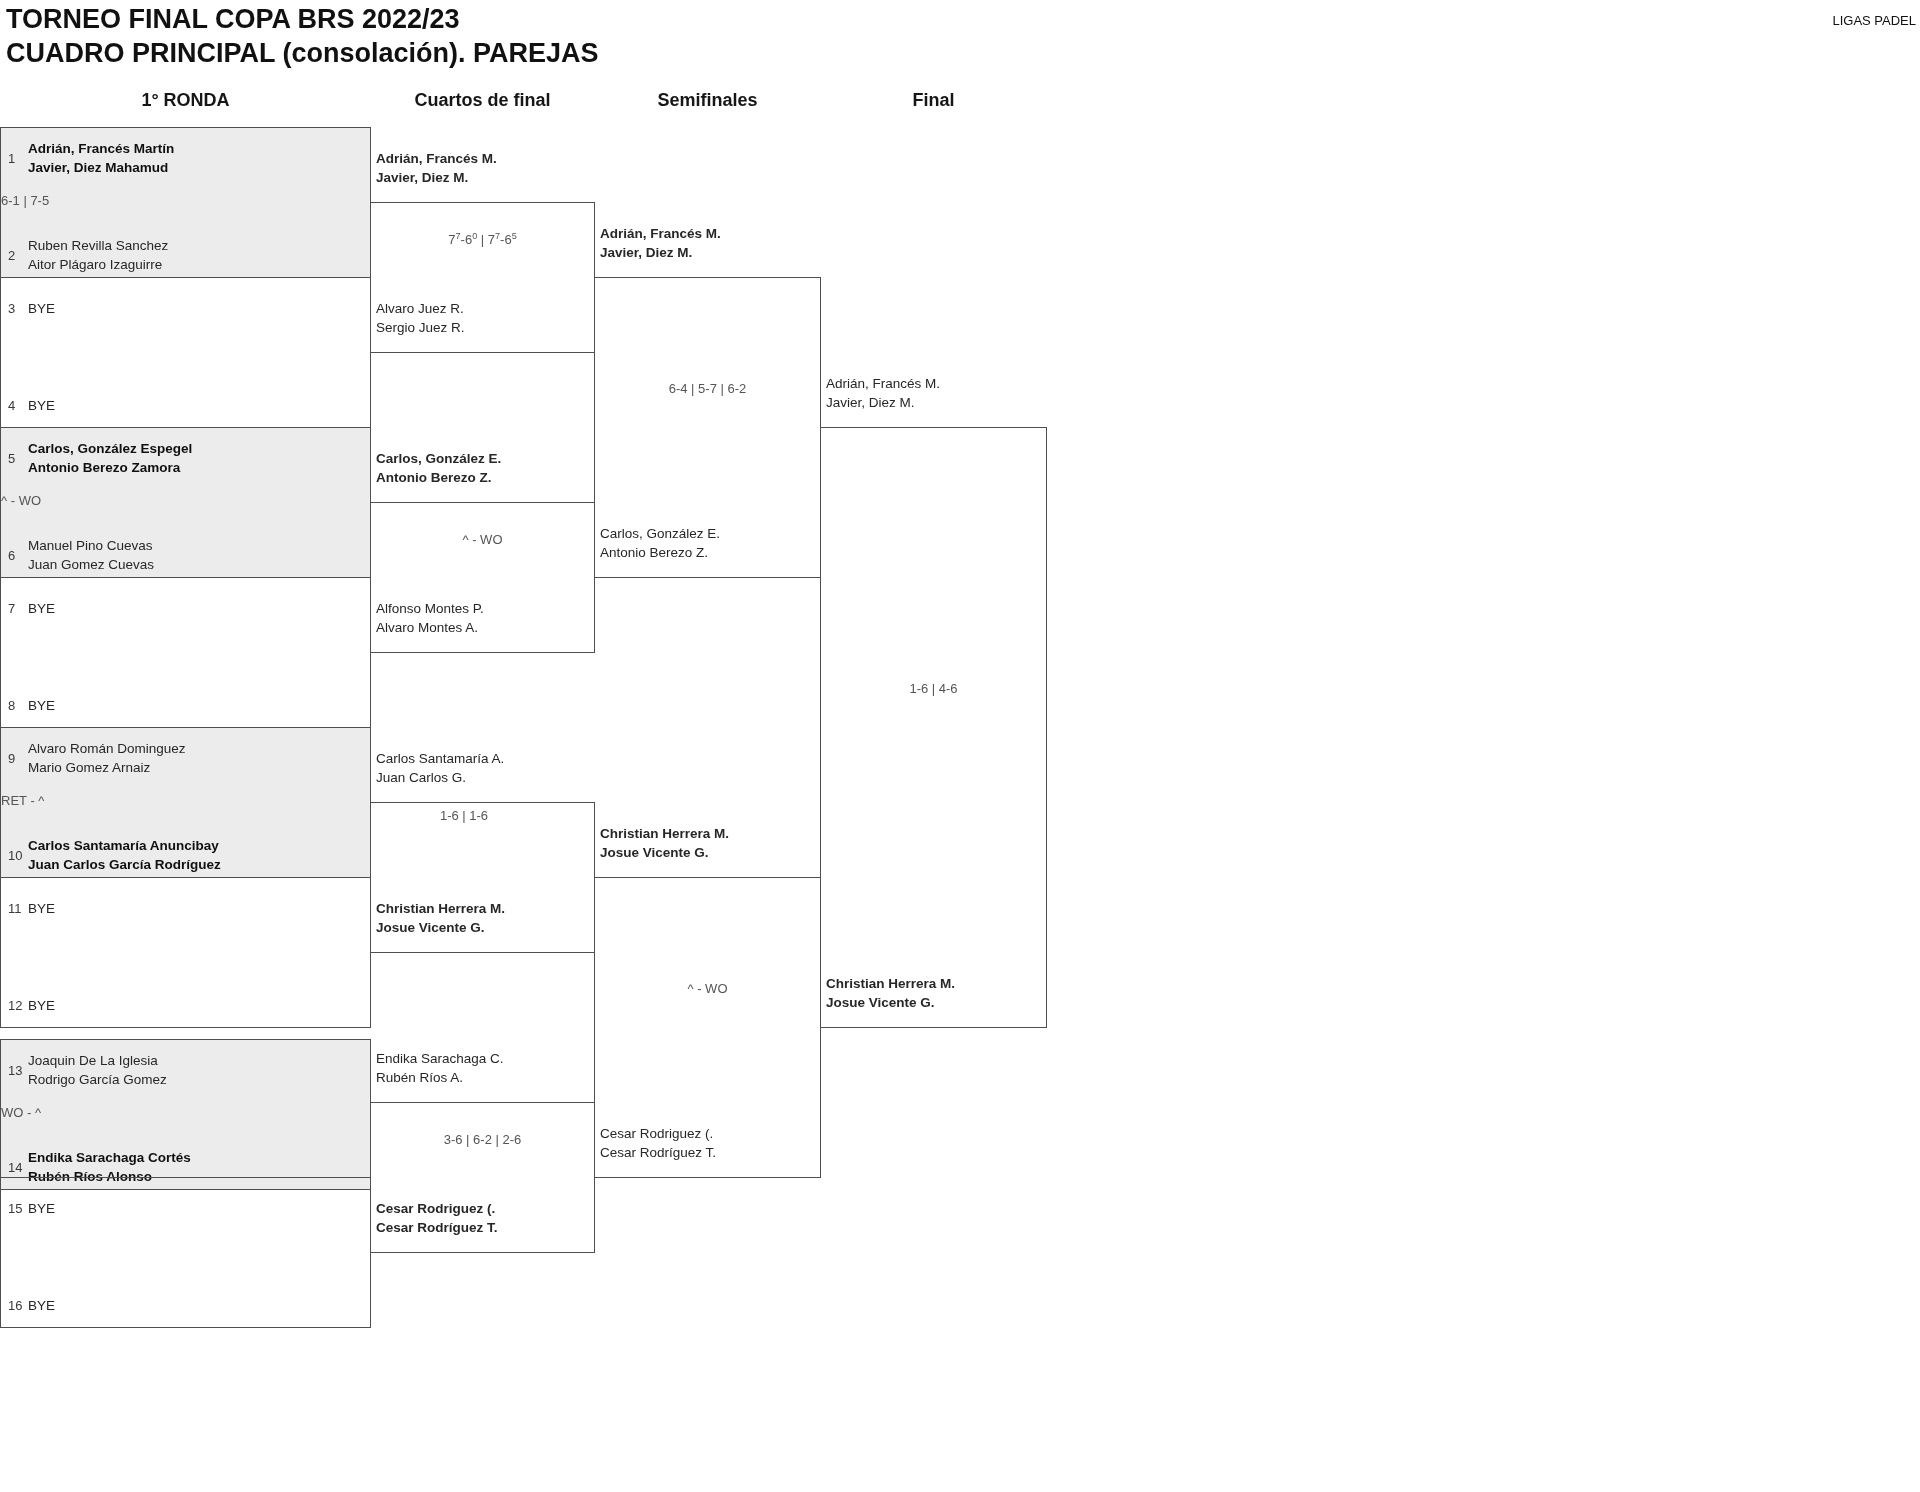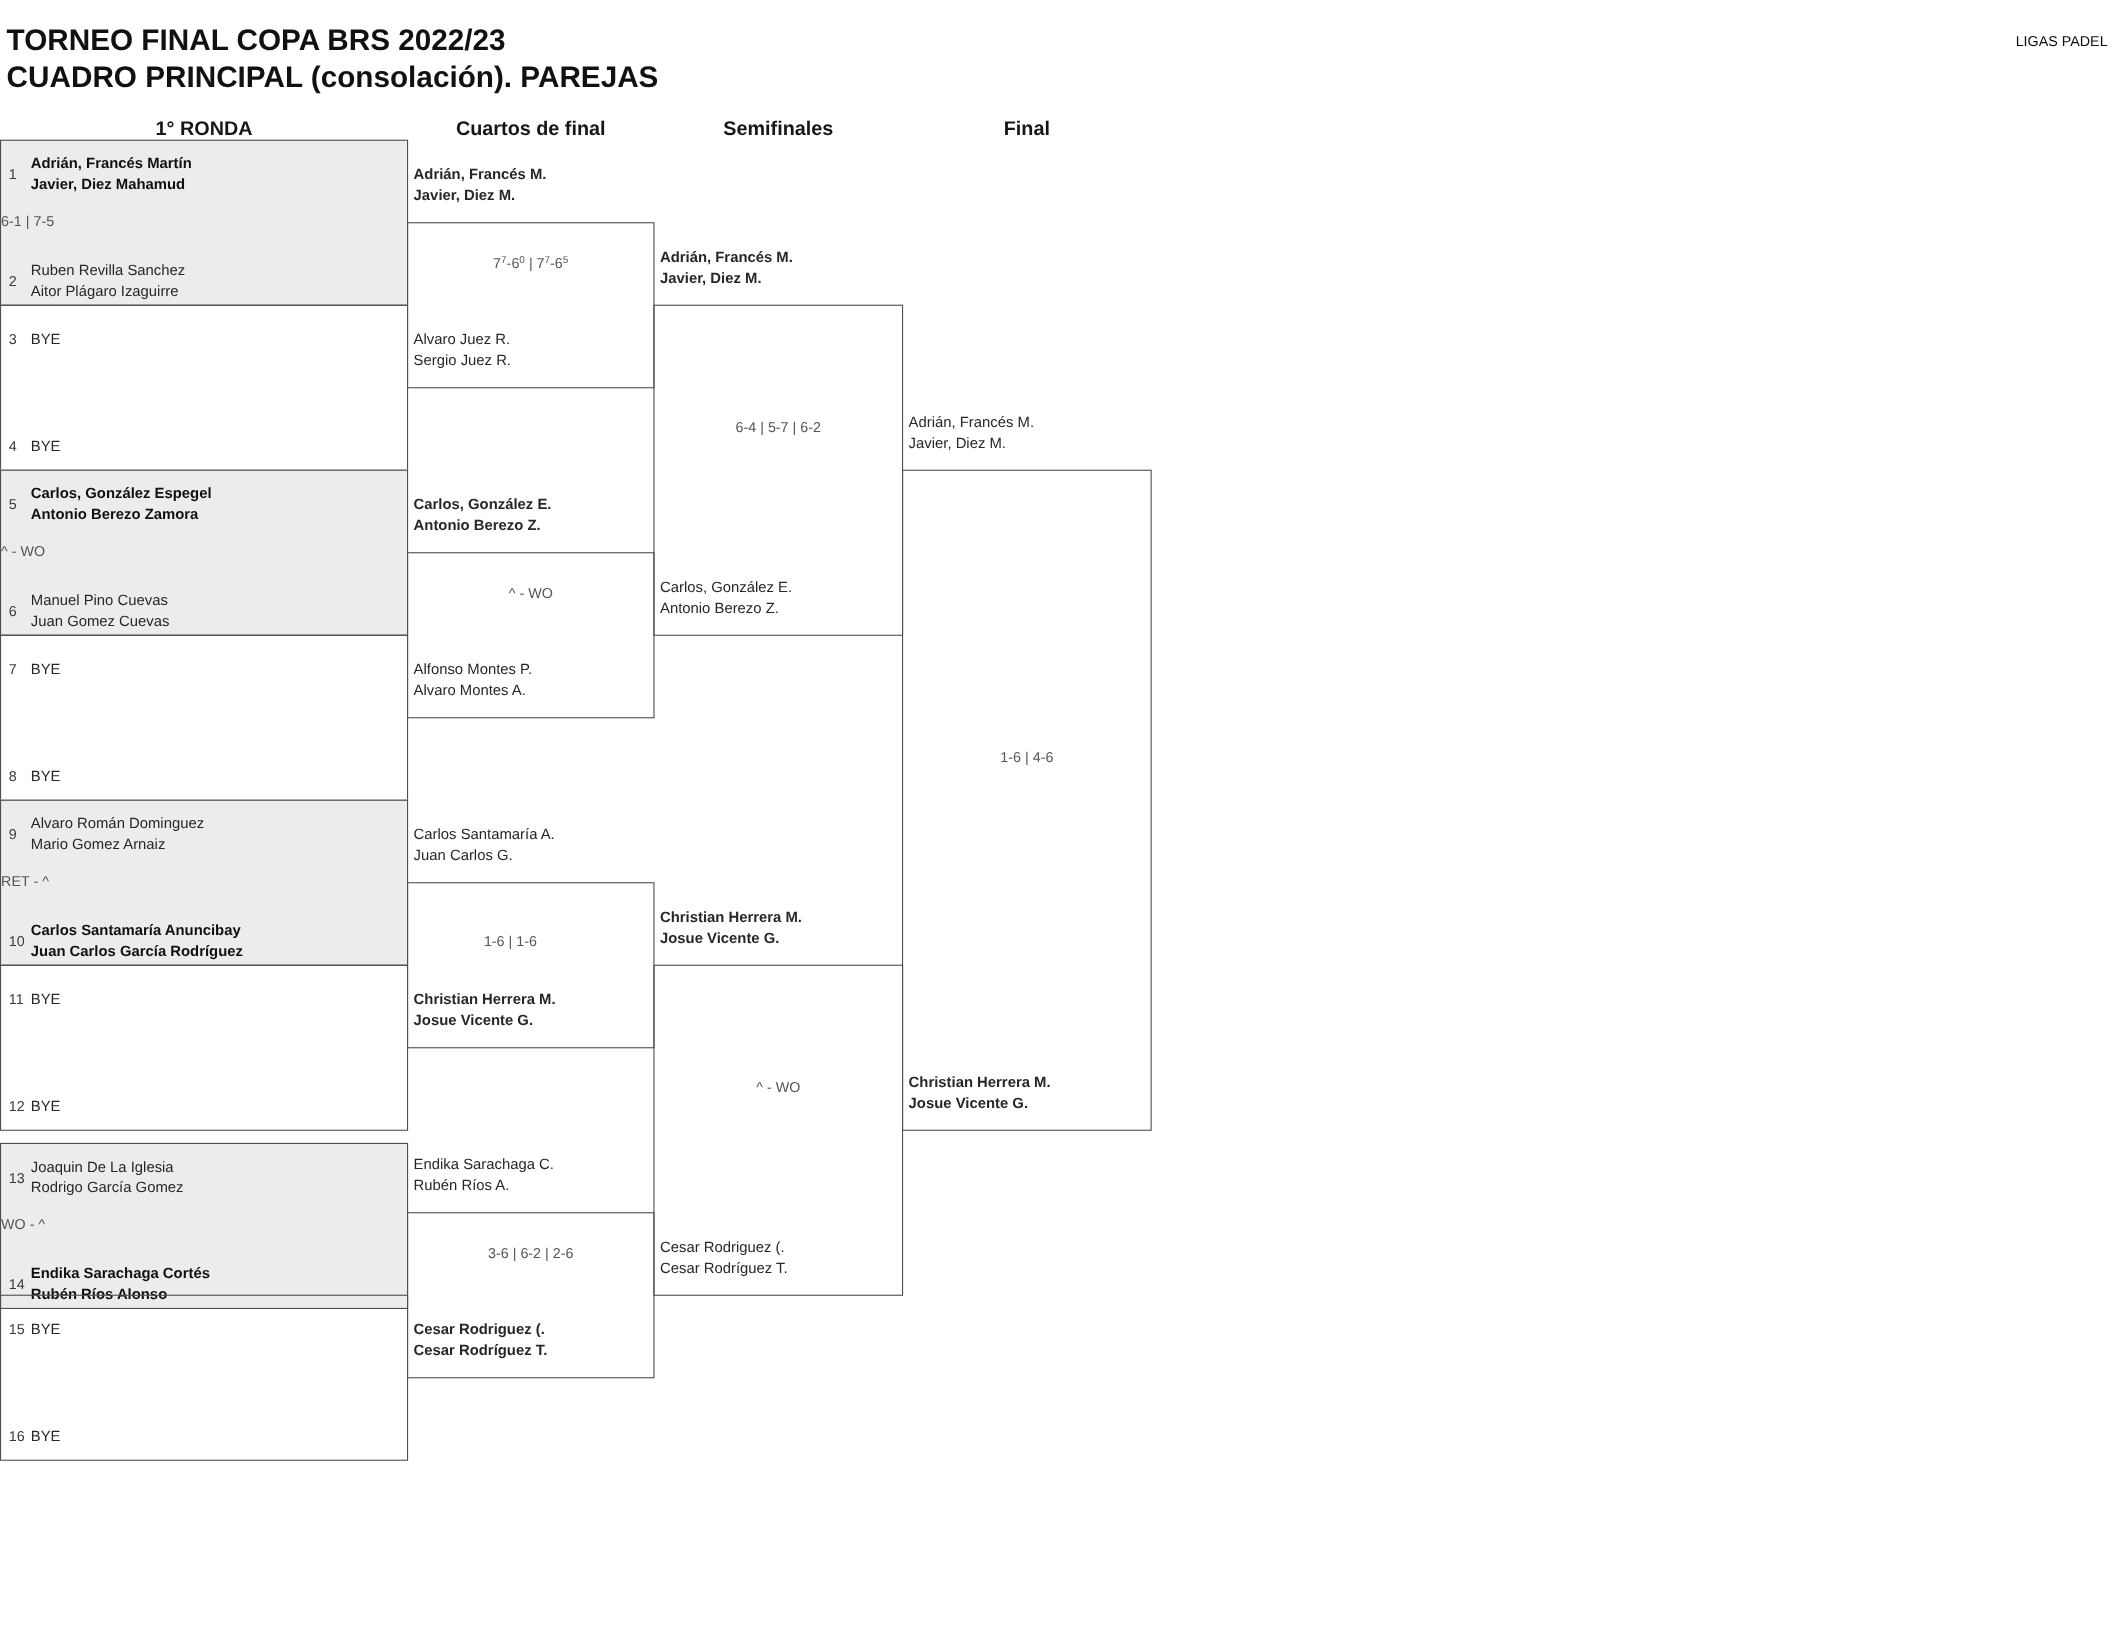--- a/index.html
+++ b/index.html
@@ -1,18 +1,18 @@
 <!DOCTYPE html>
 <html><head>
 <meta charset="utf-8">
 <style>
   html,body{margin:0;padding:0;background:#fff;}
   body{width:1920px;height:1492px;position:relative;overflow:hidden;
        font-family:"Liberation Sans",sans-serif;color:#1c1c1c;}
-  .abs{position:absolute;margin-top:17px;}
+  .abs{position:absolute;}
   .title{left:6px;top:2px;font-size:27px;font-weight:bold;line-height:34px;color:#111;}
   .brand{right:4px;top:13px;font-size:13px;font-weight:500;color:#111;}
   .rheader{top:90px;text-align:center;font-size:18px;font-weight:600;color:#161616;}
   .box{position:absolute;box-sizing:border-box;border:1px solid #4f4f4f;}
   .r1{left:0;width:371px;height:151px;}
   .gray{background:#ececec;}
   .slot{position:absolute;left:0;right:0;display:flex;align-items:center;}
   .s1{top:6px;height:48px;}
   .s2{bottom:0;height:44px;}
   .num{flex:0 0 20px;margin-left:7px;font-size:13px;color:#3a3a3a;}
@@ -208,21 +208,21 @@
   <div>Endika Sarachaga C.</div>
   <div>Rubén Ríos A.</div>
 </div>
 <div class="adv w" style="left:376px;top:1199px;">
   <div>Cesar Rodriguez (.</div>
   <div>Cesar Rodríguez T.</div>
 </div>
 
 <div class="cscore" style="left:370px;top:232px;width:225px;">7<sup>7</sup>-6<sup>0</sup> | 7<sup>7</sup>-6<sup>5</sup></div>
 <div class="cscore" style="left:370px;top:532px;width:225px;">^ - WO</div>
-<div class="cscore" style="left:370px;top:848px;width:188px;">1-6 | 1-6</div>
+<div class="cscore" style="left:370px;top:808px;width:188px;">1-6 | 1-6</div>
 <div class="cscore" style="left:370px;top:1132px;width:225px;">3-6 | 6-2 | 2-6</div>
 
 <div class="adv w" style="left:600px;top:224px;">
   <div>Adrián, Francés M.</div>
   <div>Javier, Diez M.</div>
 </div>
 <div class="adv" style="left:600px;top:524px;">
   <div>Carlos, González E.</div>
   <div>Antonio Berezo Z.</div>
 </div>

